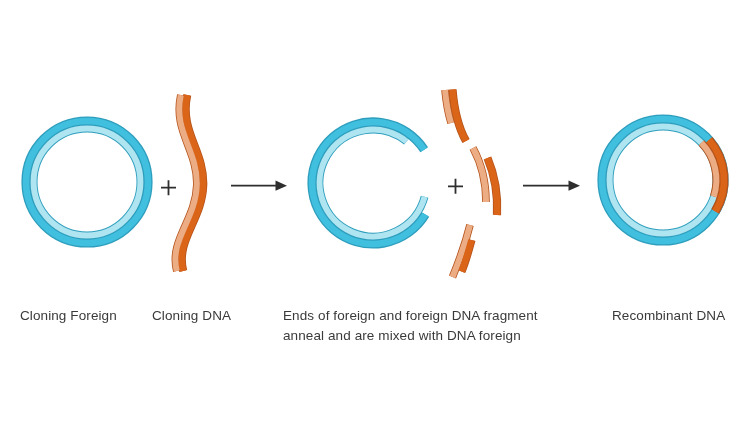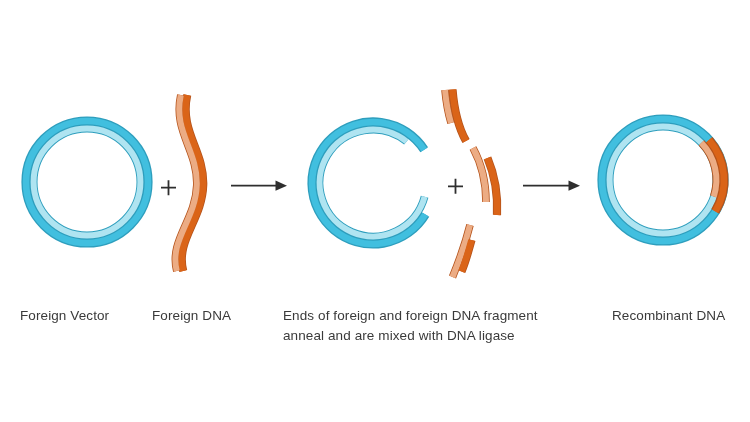--- a/index.html
+++ b/index.html
@@ -101,23 +101,23 @@
       <circle class="edge-b" cx="663" cy="180" r="53.4" stroke-width="7.8"></circle>
       <circle class="band-b" cx="663" cy="180" r="61" stroke-width="6.6"></circle>
       <circle class="band-lb" cx="663" cy="180" r="53.4" stroke-width="6"></circle>
       <path class="edge-o" stroke-width="9.2" d="M709.0 140.0 A61 61 0 0 1 715.3 211.4"></path>
       <path class="edge-o" stroke-width="7.8" d="M701.4 142.9 A53.4 53.4 0 0 1 713.8 196.5"></path>
       <path class="band-o" stroke-width="6.6" d="M709.0 140.0 A61 61 0 0 1 715.3 211.4"></path>
       <path class="band-p" stroke-width="6" d="M701.4 142.9 A53.4 53.4 0 0 1 713.8 196.5"></path>
     </g>
   </svg>
 
-  <div class="lbl" style="left:20px">Foreign Vector</div>
+  <div class="lbl" style="left:20px">Cloning Foreign</div>
 
-  <div class="lbl" style="left:152px">Foreign DNA</div>
+  <div class="lbl" style="left:152px">Cloning DNA</div>
 
   <div class="lbl" style="left:283px">
     <div>Ends of foreign and foreign DNA fragment</div>
-    <div>anneal and are mixed with DNA ligase</div>
+    <div>anneal and are mixed with DNA foreign</div>
   </div>
 
   <div class="lbl" style="left:612px">Recombinant DNA</div>
 </div>
 
 </body></html>

